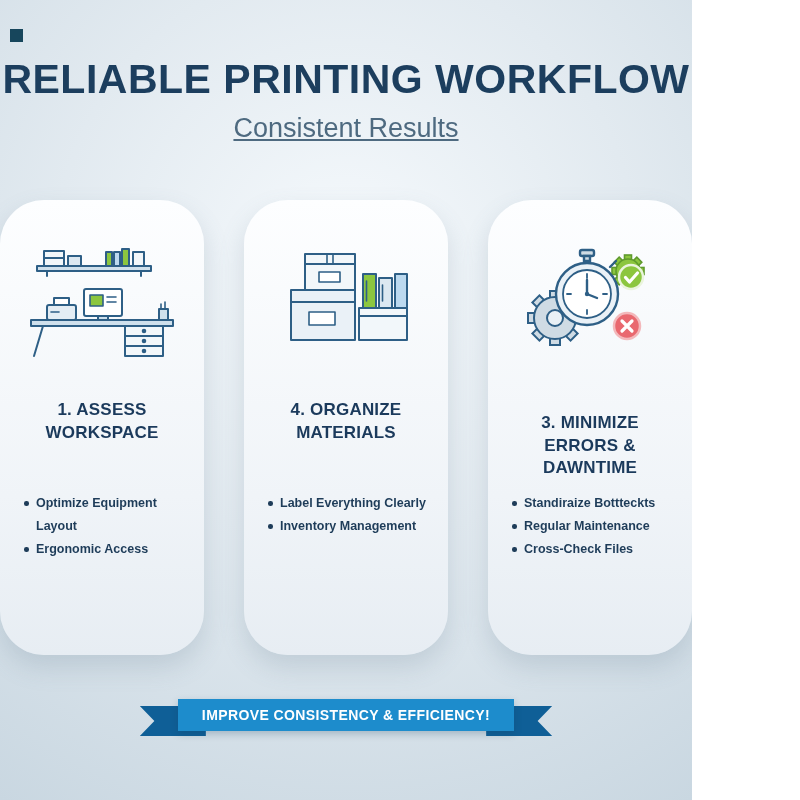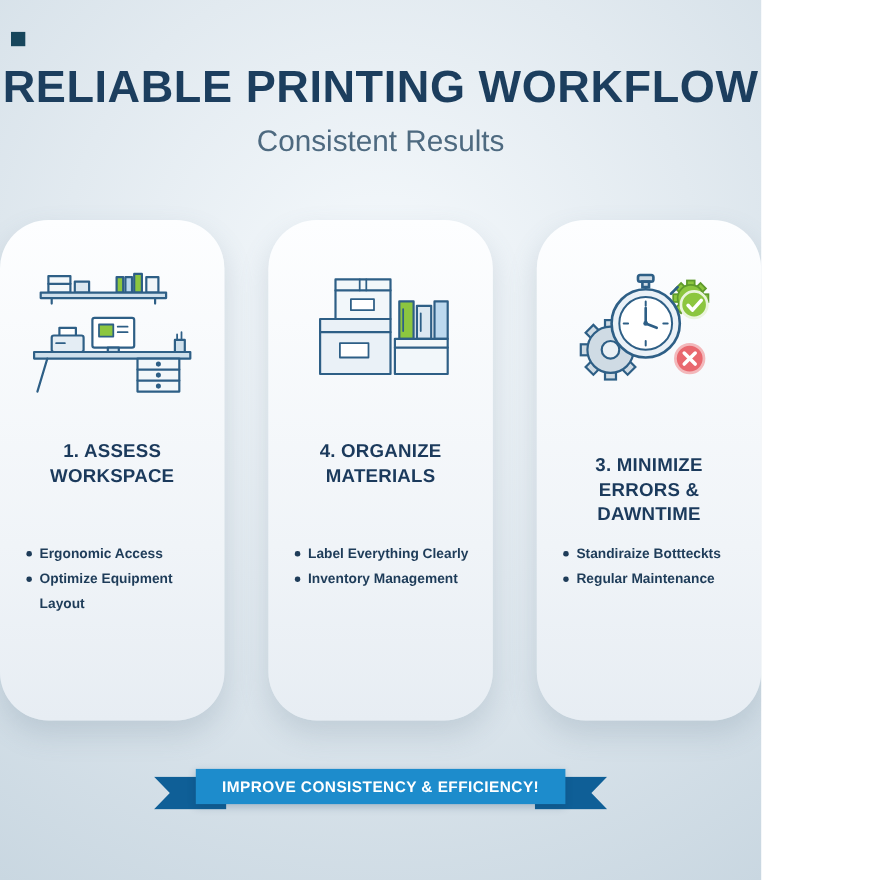--- a/index.html
+++ b/index.html
@@ -7,21 +7,21 @@
   .canvas{
     position:relative; width:692px; height:800px; overflow:hidden;
     background:radial-gradient(circle at 50% 32%, #f5f9fc 0%, #e2eaf0 45%, #c9d7e1 100%);
   }
   .corner-mark{ position:absolute; left:10px; top:29px; width:13px; height:13px; background:#17465c; }
   .page-title{
     text-align:center; padding-top:56px; font-size:41px; font-weight:bold;
     color:#1c3e5e; letter-spacing:.5px;
   }
   .page-subtitle{
-    text-align:center; margin-top:10px; font-size:27px; font-weight:normal; color:#4e6a80;
+    text-align:center; margin-top:10px; font-size:27px; font-weight:normal; color:#4e6a80;text-decoration:underline;
   }
   .cards{ display:flex; justify-content:center; gap:40px; margin-top:56px; }
   .card{
     width:215px; height:455px; border-radius:44px;
     background:linear-gradient(180deg,#fdfeff 0%,#f0f4f8 65%,#e7edf3 100%);
     box-shadow:0 12px 26px rgba(90,115,135,.20);
     display:flex; flex-direction:column; align-items:center;
   }
   .illus{ height:172px; padding-top:30px; display:flex; align-items:center; justify-content:center; }
   .card-title{
@@ -93,22 +93,22 @@
             <circle cx="117" cy="87" r="1.3" fill="#2e5f86"></circle>
             <circle cx="117" cy="97" r="1.3" fill="#2e5f86"></circle>
             <circle cx="117" cy="107" r="1.3" fill="#2e5f86"></circle>
           </g>
         </svg>
       </div>
       <h2 class="card-title">
           <span>1. ASSESS WORKSPACE</span>
         </h2>
       <ul class="bullets">
+        <li>Optimize Equipment Layout</li>
         <li>Ergonomic Access</li>
-        <li>Optimize Equipment Layout</li>
       </ul>
     </section>
 
     <section class="card">
       <div class="illus">
         <svg width="150" height="115" viewBox="0 0 150 115">
           <g fill="none" stroke="#2e5f86" stroke-width="2" stroke-linejoin="round" stroke-linecap="round">
             <rect x="34" y="10" width="50" height="36" fill="#f2f7fa"></rect>
             <path d="M34 20 h50"></path>
             <path d="M56 10 v10 M62 10 v10" stroke-width="1.6"></path>
@@ -172,20 +172,21 @@
             <path d="M107 77 l10 10 M117 77 l-10 10" stroke="#ffffff" stroke-width="3.2" stroke-linecap="round"></path>
           </g>
         </svg>
       </div>
       <h2 class="card-title">
           <span class="narrow">3. MINIMIZE ERRORS &amp; DAWNTIME</span>
         </h2>
       <ul class="bullets">
         <li>Standiraize Bottteckts</li>
         <li>Regular Maintenance</li>
+        <li>Cross-Check Files</li>
       </ul>
     </section>
 
   </div>
 
   <div class="ribbon">
     <div class="ribbon-tail left"></div>
     <div class="ribbon-tail right"></div>
     <div class="ribbon-band">IMPROVE CONSISTENCY &amp; EFFICIENCY!</div>
   </div>

